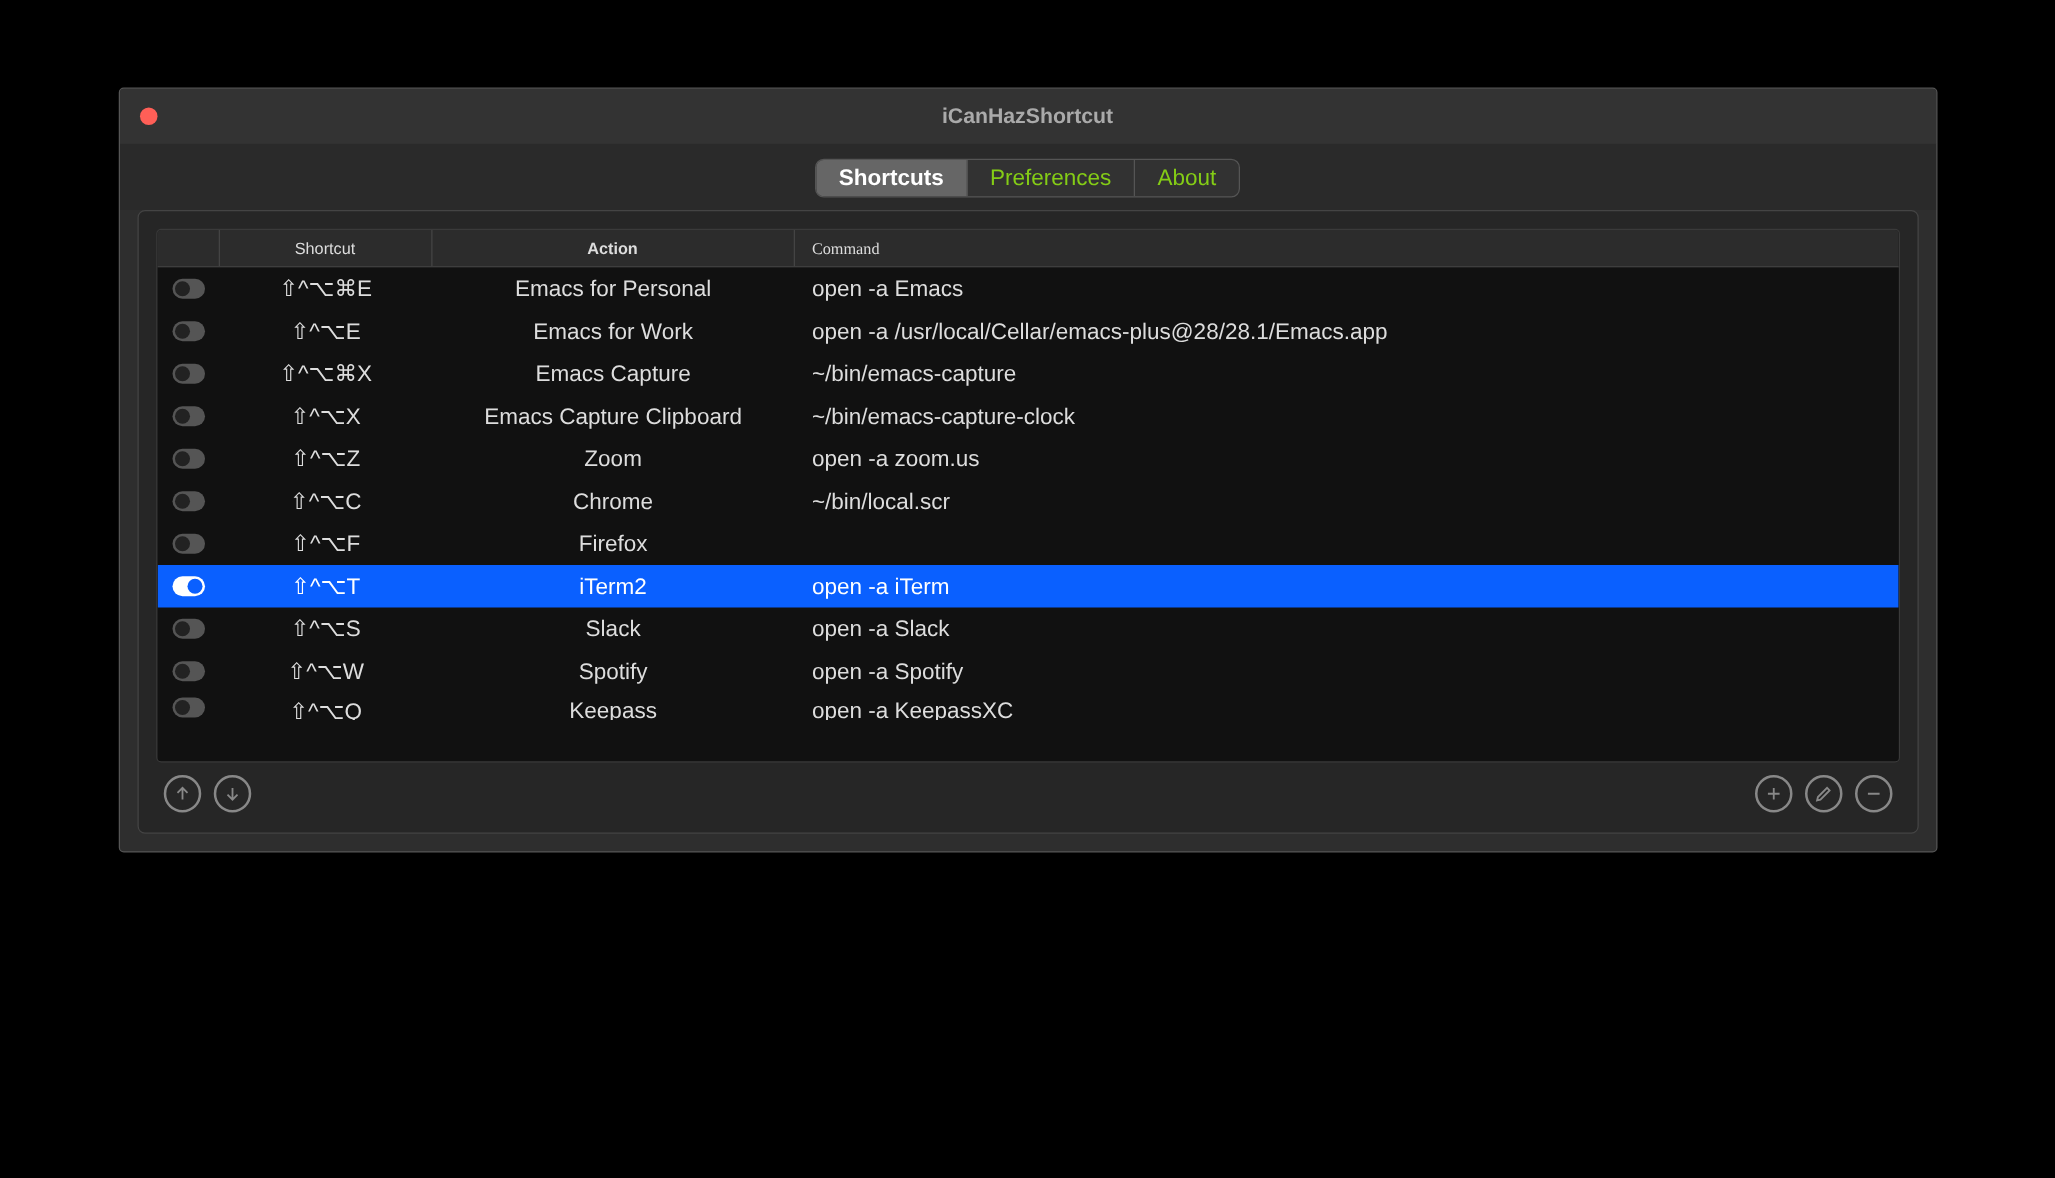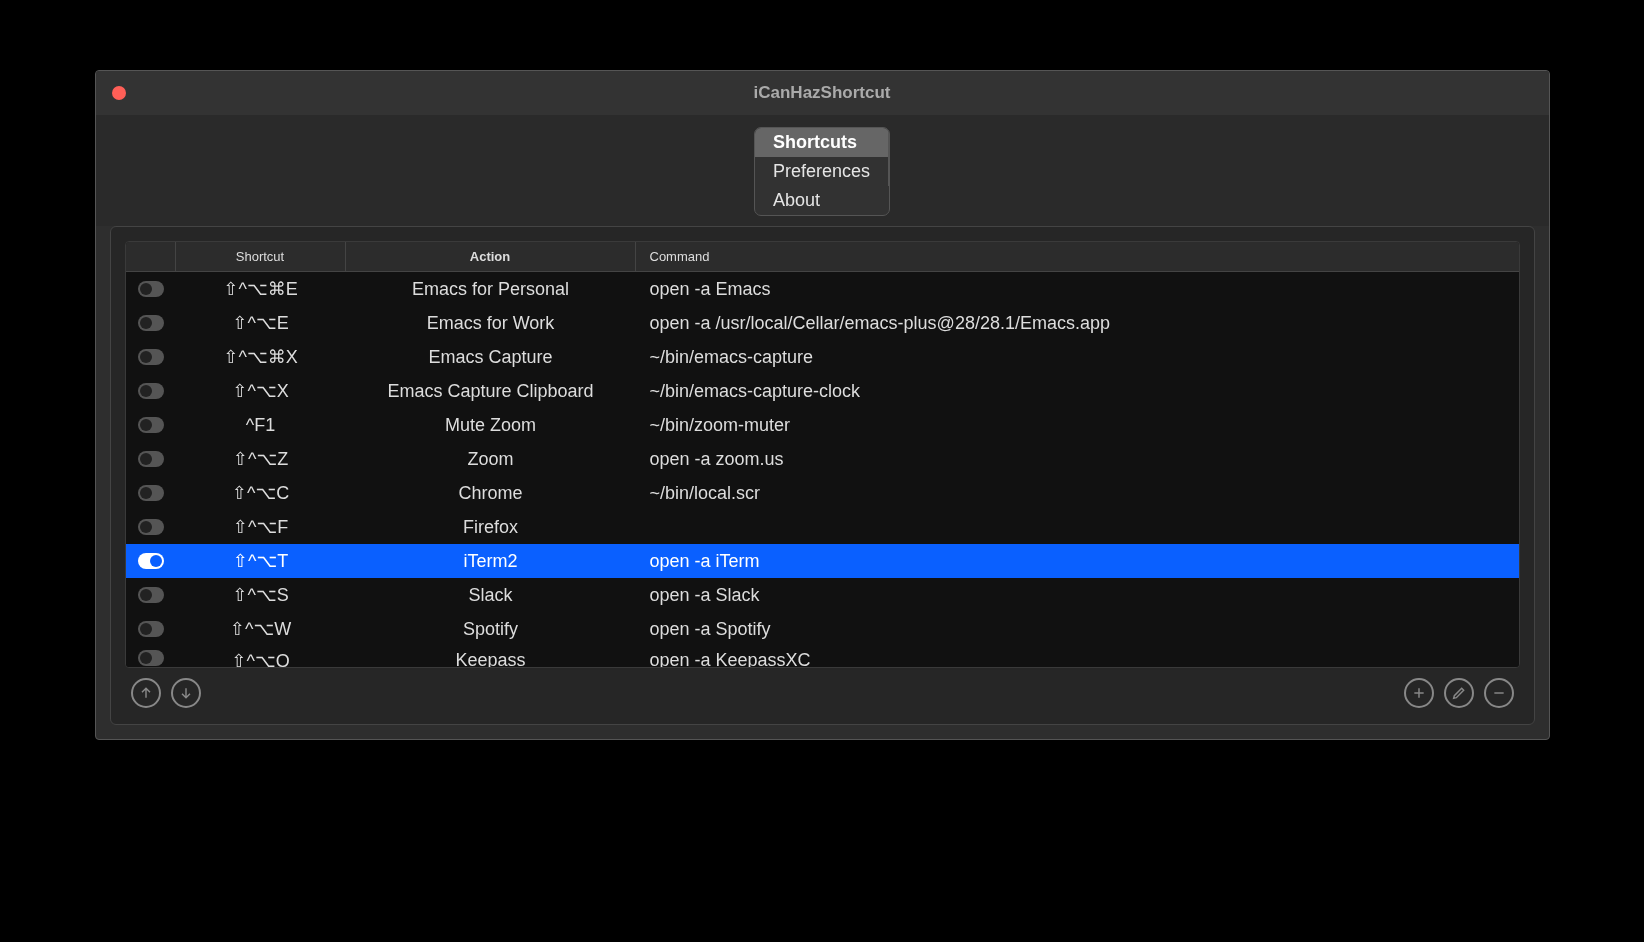--- a/index.html
+++ b/index.html
@@ -50,25 +50,24 @@
     padding: 12px 0 10px 0;
     display: flex;
     justify-content: center;
   }
   .segmented {
     display: flex;
     border: 1px solid #555;
     border-radius: 7px;
     overflow: hidden;
     background: #323232;
-    flex-direction: column;
   }
   .seg {
     padding: 4px 18px;
-    color: #e5e5e5;
+    color: #84cc16;
     font-size: 18px;
     border-right: 1px solid #555;
     cursor: pointer;
   }
   .seg:last-child { border-right: none; }
   .seg.active {
     background: #666;
     color: #fff;
     font-weight: 600;
   }
@@ -92,21 +91,21 @@
     font-size: 13px;
     height: 30px;
     align-items: center;
     border-bottom: 1px solid #444;
   }
   .thead .col { border-right: 1px solid #444; height: 100%; display:flex; align-items:center; }
   .thead .col:last-child { border-right: none; }
   .col-toggle { width: 50px; justify-content: center; }
   .col-shortcut { width: 170px; justify-content: center; }
   .col-action { width: 290px; justify-content: center; font-weight: bold; }
-  .col-command { flex: 1; padding-left: 14px; }
+  .col-command { flex: 1; padding-left: 14px; font-family: Liberation Serif, serif; }
   .tbody {
     height: 395px;
     overflow: hidden;
     background: #111;
   }
   .row {
     display: flex;
     color: #ddd;
     font-size: 18px;
     height: 34px;
@@ -202,28 +201,20 @@
               <div class="toggle-pill"></div>
             </div>
             <div class="c-shortcut">⇧^⌥X</div>
             <div class="c-action">Emacs Capture Clipboard</div>
             <div class="c-command">~/bin/emacs-capture-clock</div>
           </div>
           <div class="row">
             <div class="c-toggle">
               <div class="toggle-pill"></div>
             </div>
-            <div class="c-shortcut">^F1</div>
-            <div class="c-action">Mute Zoom</div>
-            <div class="c-command">~/bin/zoom-muter</div>
-          </div>
-          <div class="row">
-            <div class="c-toggle">
-              <div class="toggle-pill"></div>
-            </div>
             <div class="c-shortcut">⇧^⌥Z</div>
             <div class="c-action">Zoom</div>
             <div class="c-command">open -a zoom.us</div>
           </div>
           <div class="row">
             <div class="c-toggle">
               <div class="toggle-pill"></div>
             </div>
             <div class="c-shortcut">⇧^⌥C</div>
             <div class="c-action">Chrome</div>

